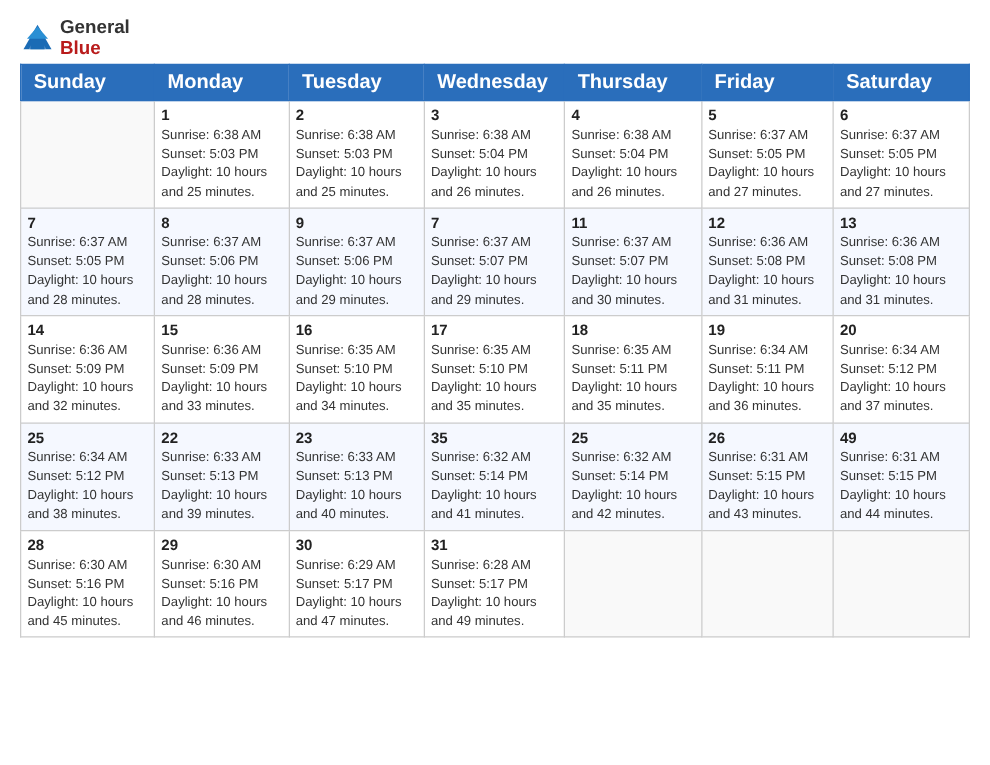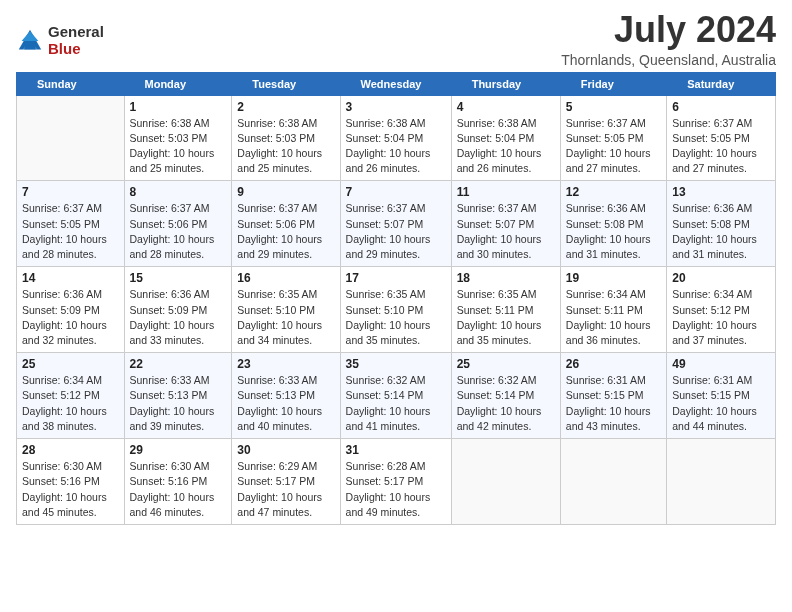--- a/index.html
+++ b/index.html
@@ -11,21 +11,21 @@
       padding: 0;
     }
     .page {
       width: 792px;
       min-height: 612px;
       background: #fff;
       padding: 10px 16px 10px 16px;
     }
     .header {
       display: flex;
-      align-items: center;
+      align-items: flex-end;
       justify-content: space-between;
       margin-bottom: 4px;
     }
     .logo {
       display: flex;
       align-items: center;
       margin-top: 4px;
     }
     .logo-text {
       display: flex;
@@ -63,22 +63,22 @@
     }
     .calendar {
       width: 100%;
       border-collapse: collapse;
       font-size: 11px;
     }
     .calendar th {
       background: #2a6ebb;
       color: #fff;
       text-align: left;
-      padding: 5px 20px;
-      font-size: 11px;
+      padding: 5px 10px;
+      font-size: 16px;
       font-weight: bold;
       border: 1px solid #2a6ebb;
     }
     .calendar td {
       border: 1px solid #ccc;
       vertical-align: top;
       padding: 4px 5px;
       width: 113px;
       min-height: 70px;
       background: #fff;
@@ -112,24 +112,20 @@
         <polygon points="20,4 36,32 4,32" fill="#1a6bb5"></polygon>
         <polygon points="20,14 30,32 10,32" fill="#fff" opacity="0.3"></polygon>
         <rect x="12" y="18" width="16" height="14" fill="#1a6bb5"></rect>
         <polygon points="8,20 32,20 20,6" fill="#2a8fd4"></polygon>
       </svg>
       <div class="logo-text">
         <span class="logo-general">General</span>
         <span class="logo-blue">Blue</span>
       </div>
     </div>
-    <div class="title-block">
-      <div class="month-title">July 2024</div>
-      <div class="location">Thornlands, Queensland, Australia</div>
-    </div>
   </div>
 
   <table class="calendar">
     <thead>
       <tr>
 
       <th>Sunday</th>
           <th>Monday</th>
           <th>Tuesday</th>
           <th>Wednesday</th>

